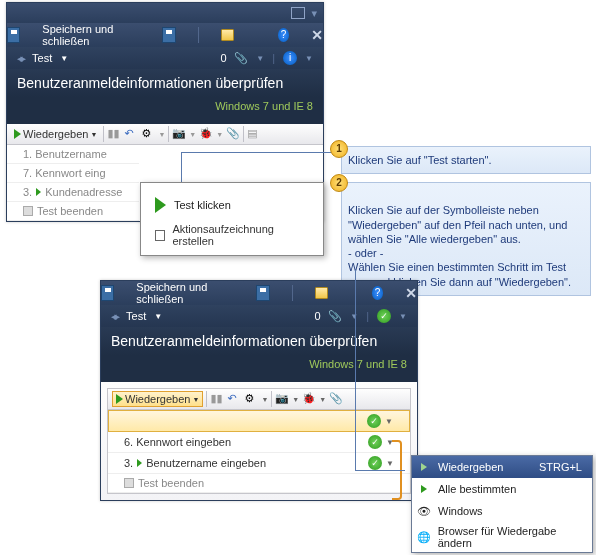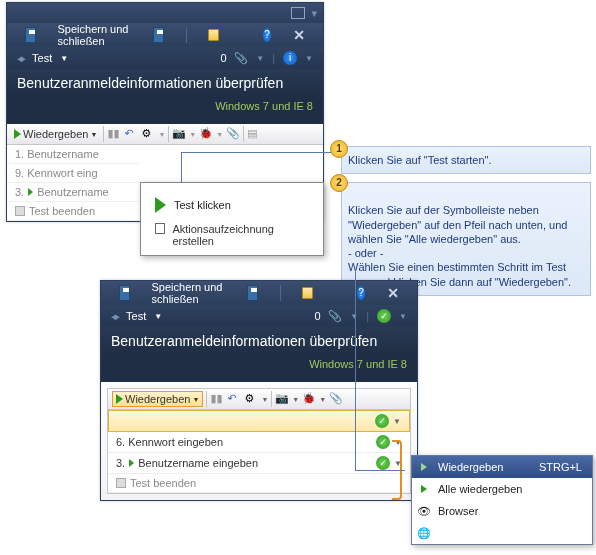--- a/index.html
+++ b/index.html
@@ -1,20 +1,20 @@
 <!DOCTYPE html>
 <html><head>
 <meta charset="utf-8">
 <style>
 *{margin:0;padding:0;box-sizing:border-box;font-family:"Segoe UI",Tahoma,sans-serif;font-size:11px}
 body{background:#fff;width:596px;height:555px;position:relative}
 .window{position:absolute;background:#fff;border:1px solid #2b3e5c;box-shadow:0 0 3px rgba(0,0,0,0.2)}
 .titlebar-top{background:linear-gradient(#3b4e6f,#2b3e5c);height:20px;display:flex;justify-content:flex-end;align-items:center;padding:0 6px;gap:6px}
 .titlebar-top .sq{width:14px;height:12px;border:1px solid #8fa3c6}
-.titlebar{background:linear-gradient(#3b4e6f,#2b3e5c);height:24px;display:flex;align-items:center;color:#fff;padding:0 18px;gap:22px}
+.titlebar{background:linear-gradient(#3b4e6f,#2b3e5c);height:24px;display:flex;align-items:center;color:#fff;padding:0 0;gap:22px}
 .titlebar .title{color:#fff}
 .titlebar .spacer{flex:1}
 .titlebar .ico{width:16px;height:16px;display:inline-flex;align-items:center;justify-content:center}
 .save-ico{width:14px;height:14px;background:#3b6ea5;border:1px solid #1e4670;position:relative}
 .save-ico::after{content:"";position:absolute;top:2px;left:3px;width:6px;height:4px;background:#fff}
 .folder-ico{width:16px;height:12px;background:linear-gradient(#ffe9a8,#f0c64a);border:1px solid #b08a20;border-radius:1px}
 .help-ico{width:14px;height:14px;border-radius:50%;background:radial-gradient(#3d8fff,#005bbf);color:#fff;text-align:center;line-height:14px;font-size:10px}
 .close-ico{color:#cfd8e8;font-size:14px;font-weight:bold}
 .subbar{background:linear-gradient(#2f425f,#253651);color:#fff;padding:4px 10px;display:flex;align-items:center;gap:8px}
 .subbar .nav{color:#7890b5;letter-spacing:-2px}
@@ -24,28 +24,28 @@
 .check-ico{width:14px;height:14px;border-radius:50%;background:radial-gradient(#6fd25a,#2e9a1e);color:#fff;text-align:center;line-height:14px;font-size:9px}
 .heading{background:linear-gradient(#293a54,#1f2e44);color:#fff;padding:6px 10px;font-size:14px}
 .config{background:#1f2e44;color:#9fc95b;text-align:right;padding:3px 10px 6px;font-size:11px}
 .toolbar{background:linear-gradient(#fefefe,#e8e8ec);border-bottom:1px solid #c5c5cb;padding:2px 4px;display:flex;align-items:center;gap:3px}
 .tb-btn{display:flex;align-items:center;gap:2px;padding:1px 3px;color:#333}
 .tb-btn.hl{border:1px solid #e0a030;background:linear-gradient(#fff2cc,#ffe08a)}
 .play-ico{width:0;height:0;border-left:7px solid #2e9a1e;border-top:5px solid transparent;border-bottom:5px solid transparent}
 .sep{width:1px;height:16px;background:#c0c0c8}
 .tb-ico{width:14px;height:14px;display:inline-block}
 .steps{background:#fff}
-.step{display:flex;align-items:center;padding:3px 8px;border-bottom:1px solid #eee;color:#888;gap:4px}
+.step{display:flex;align-items:center;padding:3px 16px;border-bottom:1px solid #eee;color:#888;gap:4px}
 .step.active{background:linear-gradient(#fff6de,#ffe9a8);color:#333;border:1px solid #e0b040}
 .step.done{color:#333}
 .step .stspacer{flex:1}
 .chev{font-size:8px;color:#666}
 .popup{position:absolute;background:#fff;border:1px solid #888;box-shadow:2px 2px 6px rgba(0,0,0,0.3);padding:10px 14px 8px;z-index:5}
 .popup .pmain{display:flex;align-items:center;gap:8px;font-size:16px;color:#222;padding:4px 0 10px}
-.popup .pchk{display:flex;gap:7px;font-size:11px;color:#333}
+.popup .pchk{display:flex;align-items:center;gap:7px;font-size:11px;color:#333}
 .callout{position:absolute;background:linear-gradient(#eaf2fc,#dce8f7);border:1px solid #b0c4e0;padding:6px;font-size:11px;color:#1e3a7a;line-height:1.3}
 .badge{position:absolute;width:18px;height:18px;border-radius:50%;background:radial-gradient(#ffe078,#f0b020);border:1px solid #c08810;text-align:center;line-height:16px;font-size:10px;color:#5a3900;font-weight:bold;z-index:10}
 .menu{position:absolute;background:#fff;border:1px solid #6a7a95;box-shadow:2px 2px 6px rgba(0,0,0,0.3);z-index:20}
 .menu-item{display:flex;align-items:center;padding:3px 10px 3px 4px;gap:6px;font-size:11px;color:#222}
 .menu-item.sel{background:linear-gradient(#4a6aa5,#2f4d85);color:#fff}
 .menu-ico{width:16px;height:16px;display:flex;align-items:center;justify-content:center;border:1px solid transparent}
 .brace{position:absolute;width:10px;border-right:2px solid #e09020;border-top:2px solid #e09020;border-bottom:2px solid #e09020;border-radius:0 4px 4px 0}
 .line{position:absolute;background:#5a7aad;z-index:1}
 </style>
 </head>
@@ -99,26 +99,26 @@
     <span style="font-size:7px;color:#999">▼</span>
     <span class="tb-ico" style="color:#999">📎</span>
     <span class="sep"></span>
     <span class="tb-ico" style="color:#999">▤</span>
   </div>
   <div class="steps" style="width:132px">
     <div class="step">
         <span>1. Benutzername</span>
       </div>
     <div class="step">
-        <span>9. Kennwort eing</span>
+        <span>7. Kennwort eing</span>
       </div>
     <div class="step">
         <span>3.</span>
         <span style="width:0;height:0;border-left:5px solid #2e9a1e;border-top:4px solid transparent;border-bottom:4px solid transparent"></span>
-        <span>Benutzername</span>
+        <span>Kundenadresse</span>
       </div>
     <div class="step">
         <span style="width:10px;height:10px;background:#ddd;border:1px solid #aaa"></span>
         <span>Test beenden</span>
       </div>
   </div>
 </div>
 
 <div class="popup" style="left:140px;top:182px;width:184px">
   <div class="pmain">
@@ -228,22 +228,23 @@
         <span style="width:0;height:0;border-left:6px solid #9fd48f;border-top:4px solid transparent;border-bottom:4px solid transparent"></span>
       </span>
     <span>Wiedergeben</span>
     <span style="flex:1"></span>
     <span>STRG+L</span>
   </div>
   <div class="menu-item">
     <span class="menu-ico">
         <span style="width:0;height:0;border-left:6px solid #2e9a1e;border-top:4px solid transparent;border-bottom:4px solid transparent"></span>
       </span>
-    <span>Alle wiedergeben</span>
+    <span>Alle bestimmten</span>
   </div>
   <div class="menu-item">
     <span class="menu-ico">👁</span>
-    <span>Browser</span>
+    <span>Windows</span>
   </div>
   <div class="menu-item">
     <span class="menu-ico">🌐</span>
+    <span>Browser für Wiedergabe ändern</span>
   </div>
 </div>
 
 </body></html>

